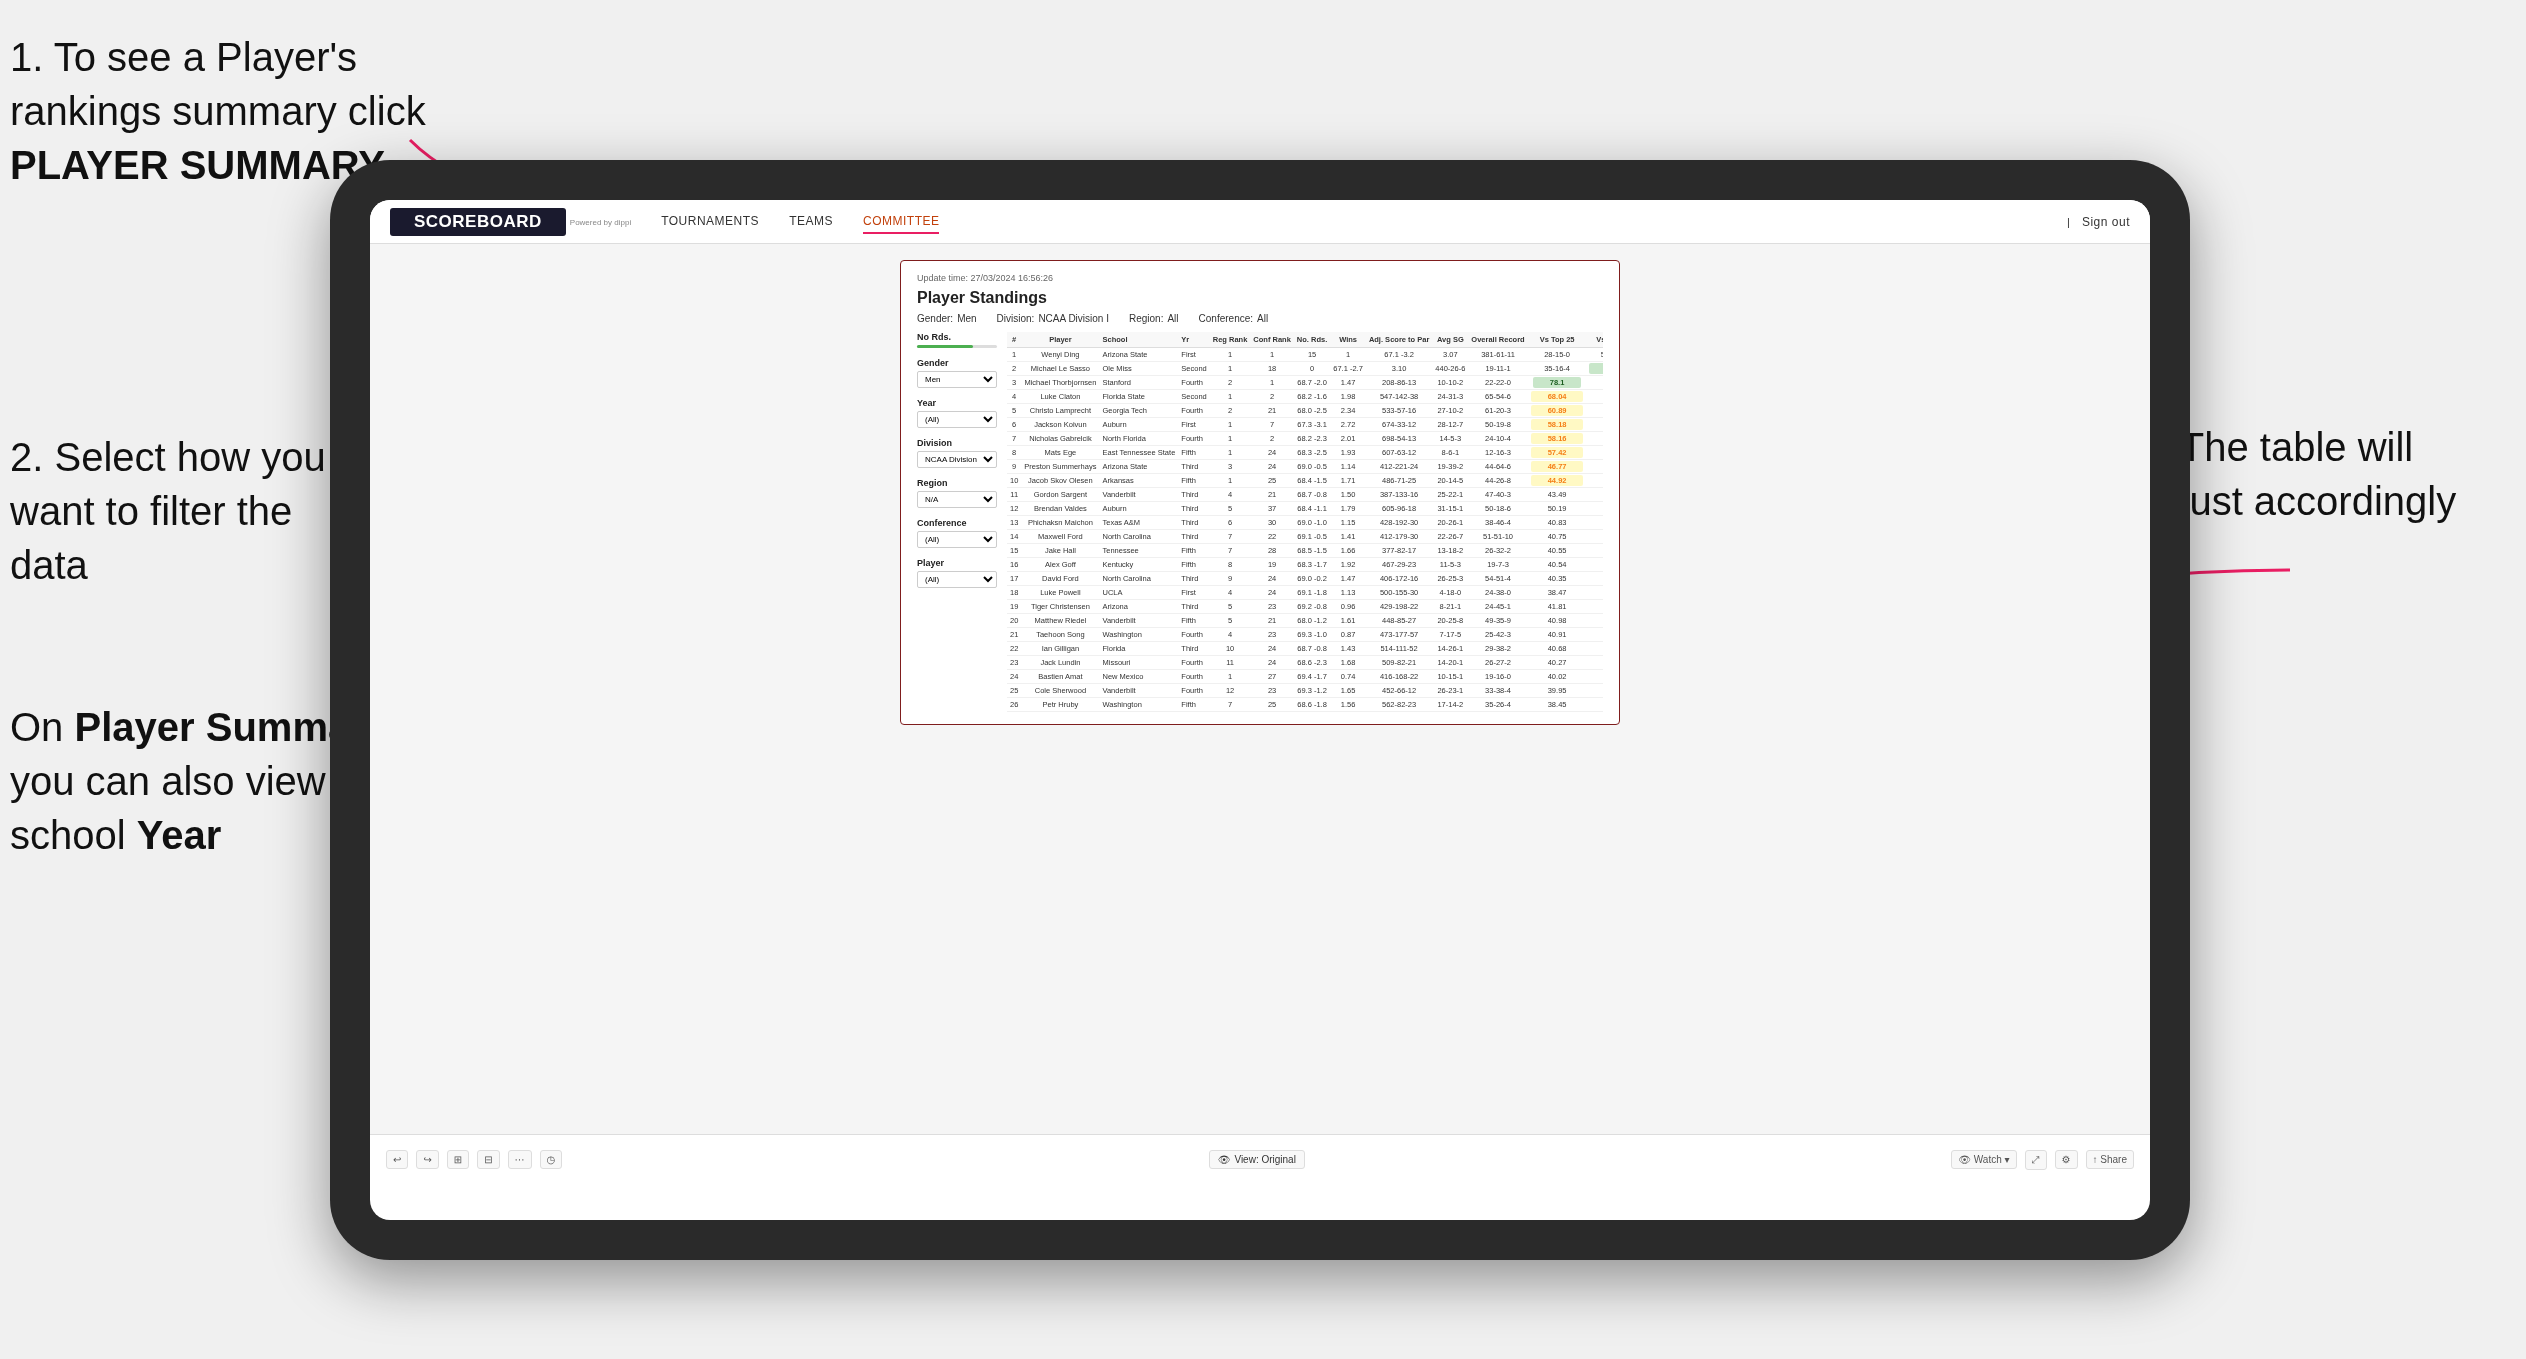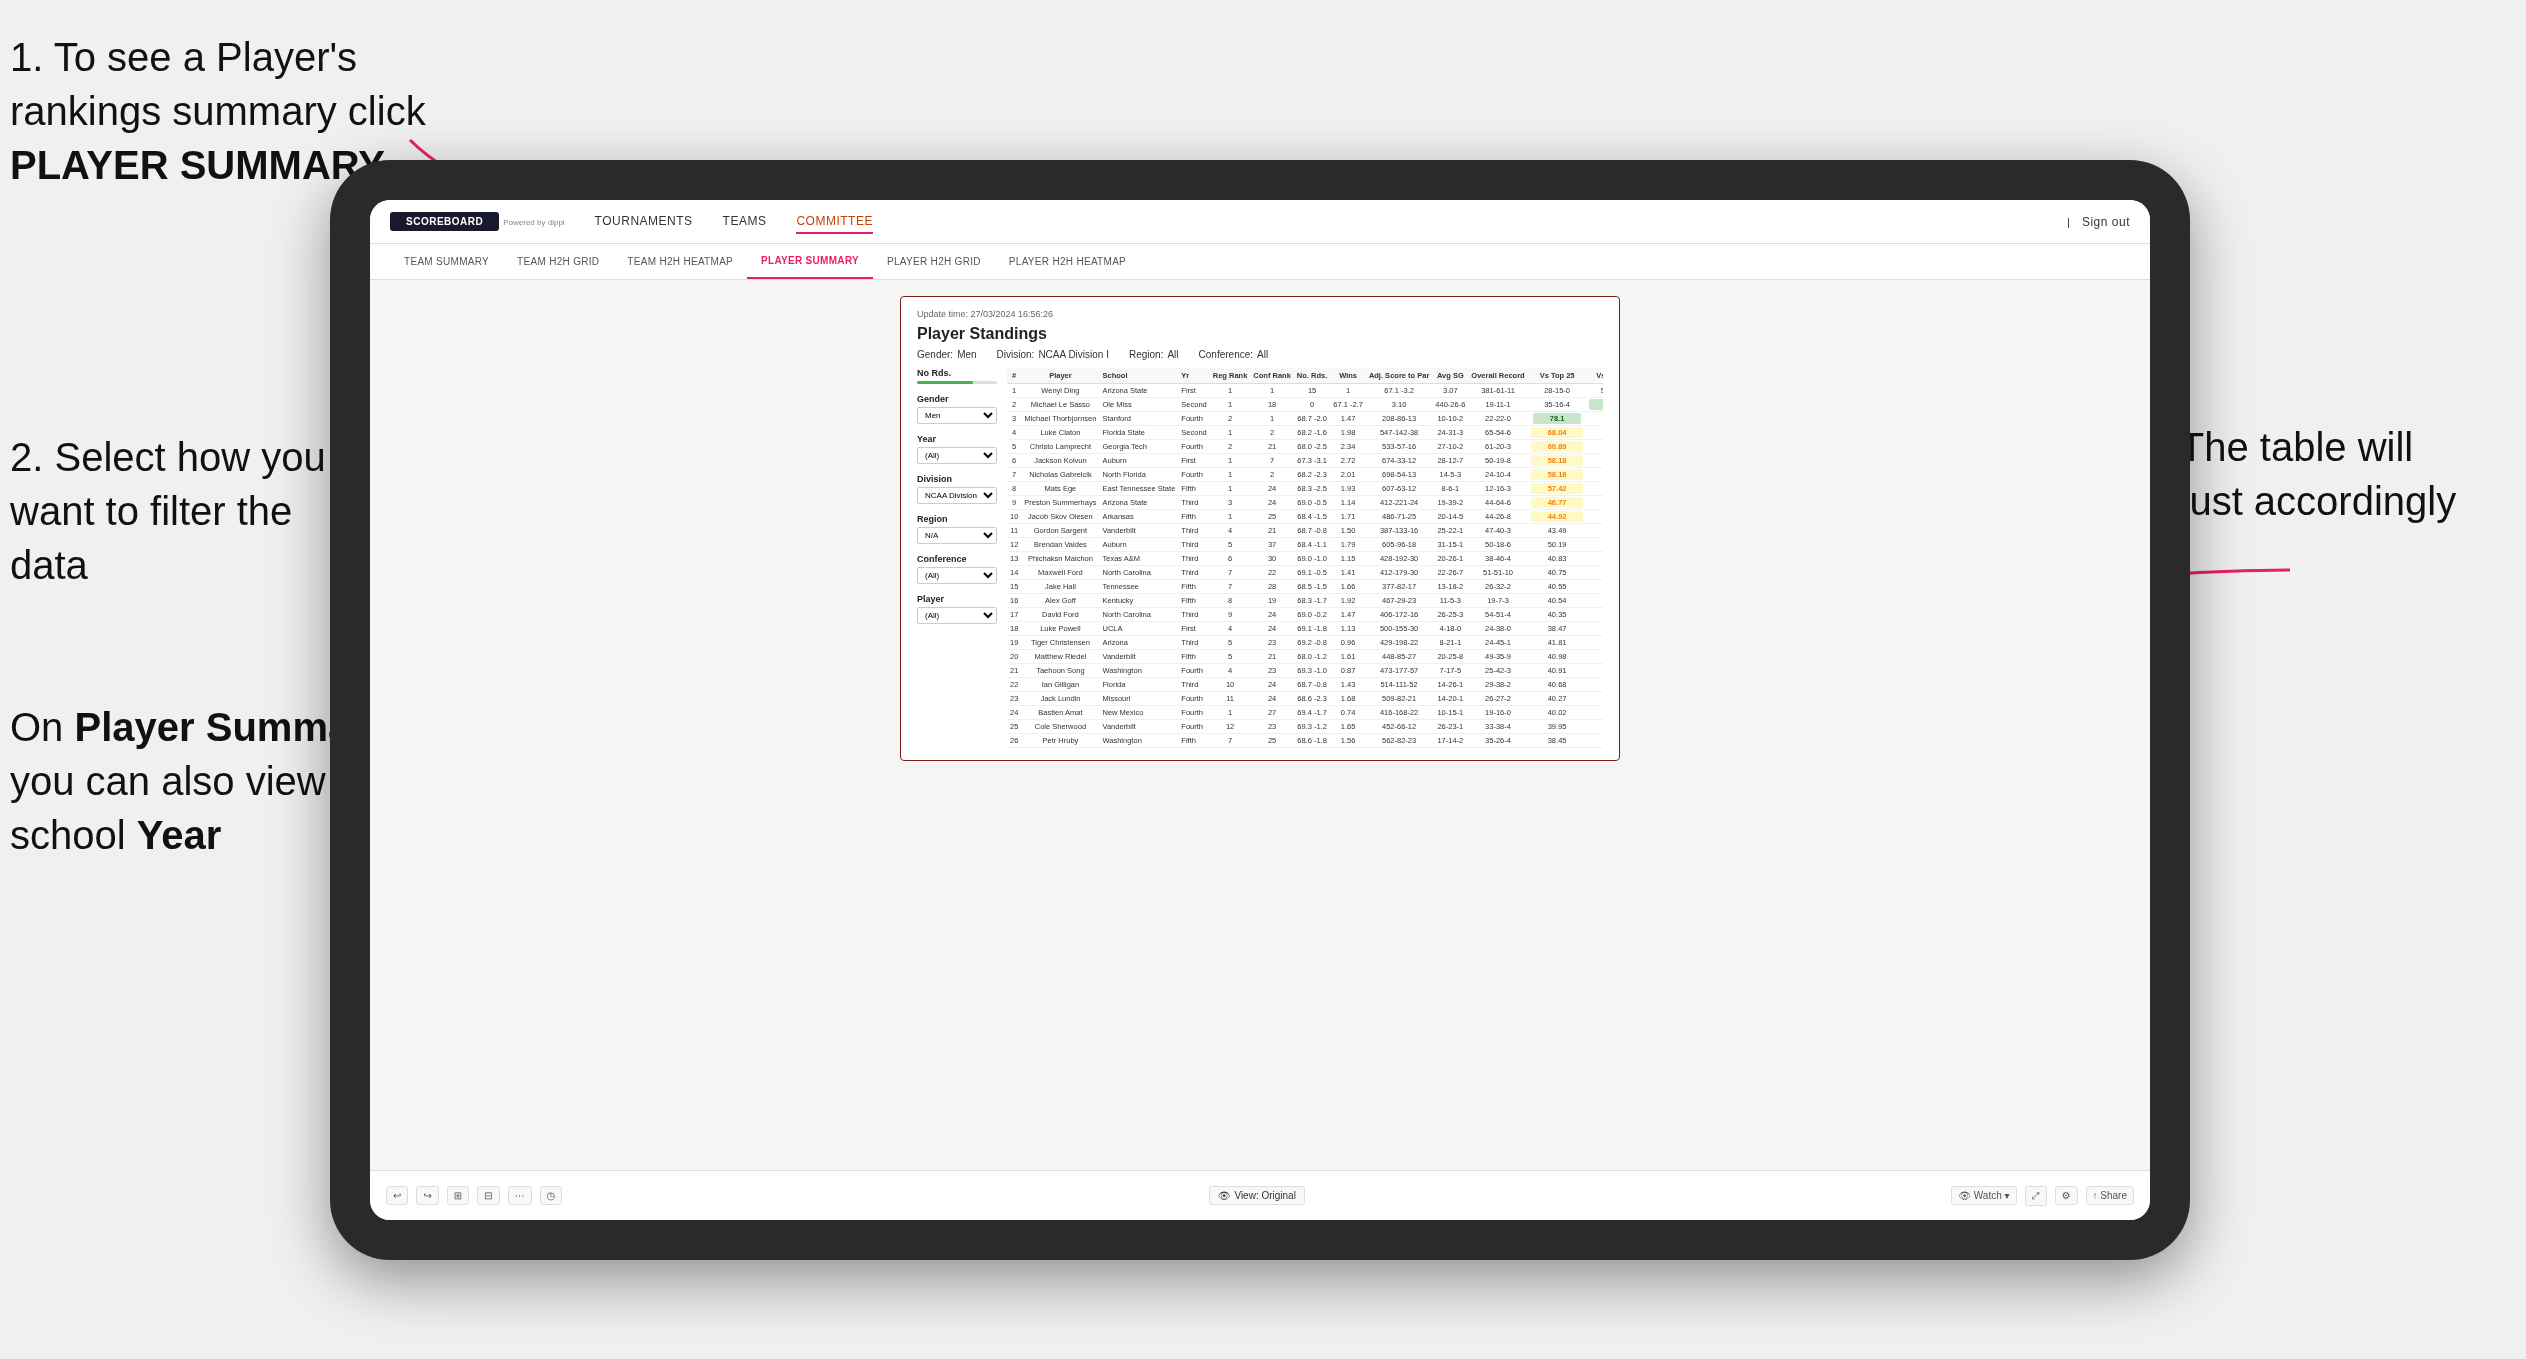--- a/index.html
+++ b/index.html
@@ -78,23 +78,23 @@
 
     .brand {
       display: flex;
       align-items: center;
       margin-right: 30px;
     }
 
     .brand-logo {
       background: #1a1a2e;
       color: #fff;
-      font-size: 10px;
+      font-size: 17px;
       font-weight: bold;
-      padding: 4px 16px;
+      padding: 4px 24px;
       border-radius: 3px;
       letter-spacing: 0.5px;
     }
 
     .brand-sub {
       font-size: 8px;
       color: #888;
       margin-top: 1px;
       margin-left: 4px;
     }
@@ -441,28 +441,20 @@
         <span class="main-nav-item">TOURNAMENTS</span>
         <span class="main-nav-item">TEAMS</span>
         <span class="main-nav-item active">COMMITTEE</span>
       </div>
       <div class="nav-right">
         <span>|</span>
         <span class="main-nav-item">Sign out</span>
       </div>
     </div>
 
-    <div class="sub-nav">
-      <span class="sub-nav-item">TEAM SUMMARY</span>
-      <span class="sub-nav-item">TEAM H2H GRID</span>
-      <span class="sub-nav-item">TEAM H2H HEATMAP</span>
-      <span class="sub-nav-item active">PLAYER SUMMARY</span>
-      <span class="sub-nav-item">PLAYER H2H GRID</span>
-      <span class="sub-nav-item">PLAYER H2H HEATMAP</span>
-    </div>
 
     <div class="content-area">
       <div class="standings-panel">
 
         <div class="panel-header">
           <div class="update-time">
             <span>Update time:</span>
             <span>27/03/2024 16:56:26</span>
           </div>
           <div class="panel-title">Player Standings</div>

